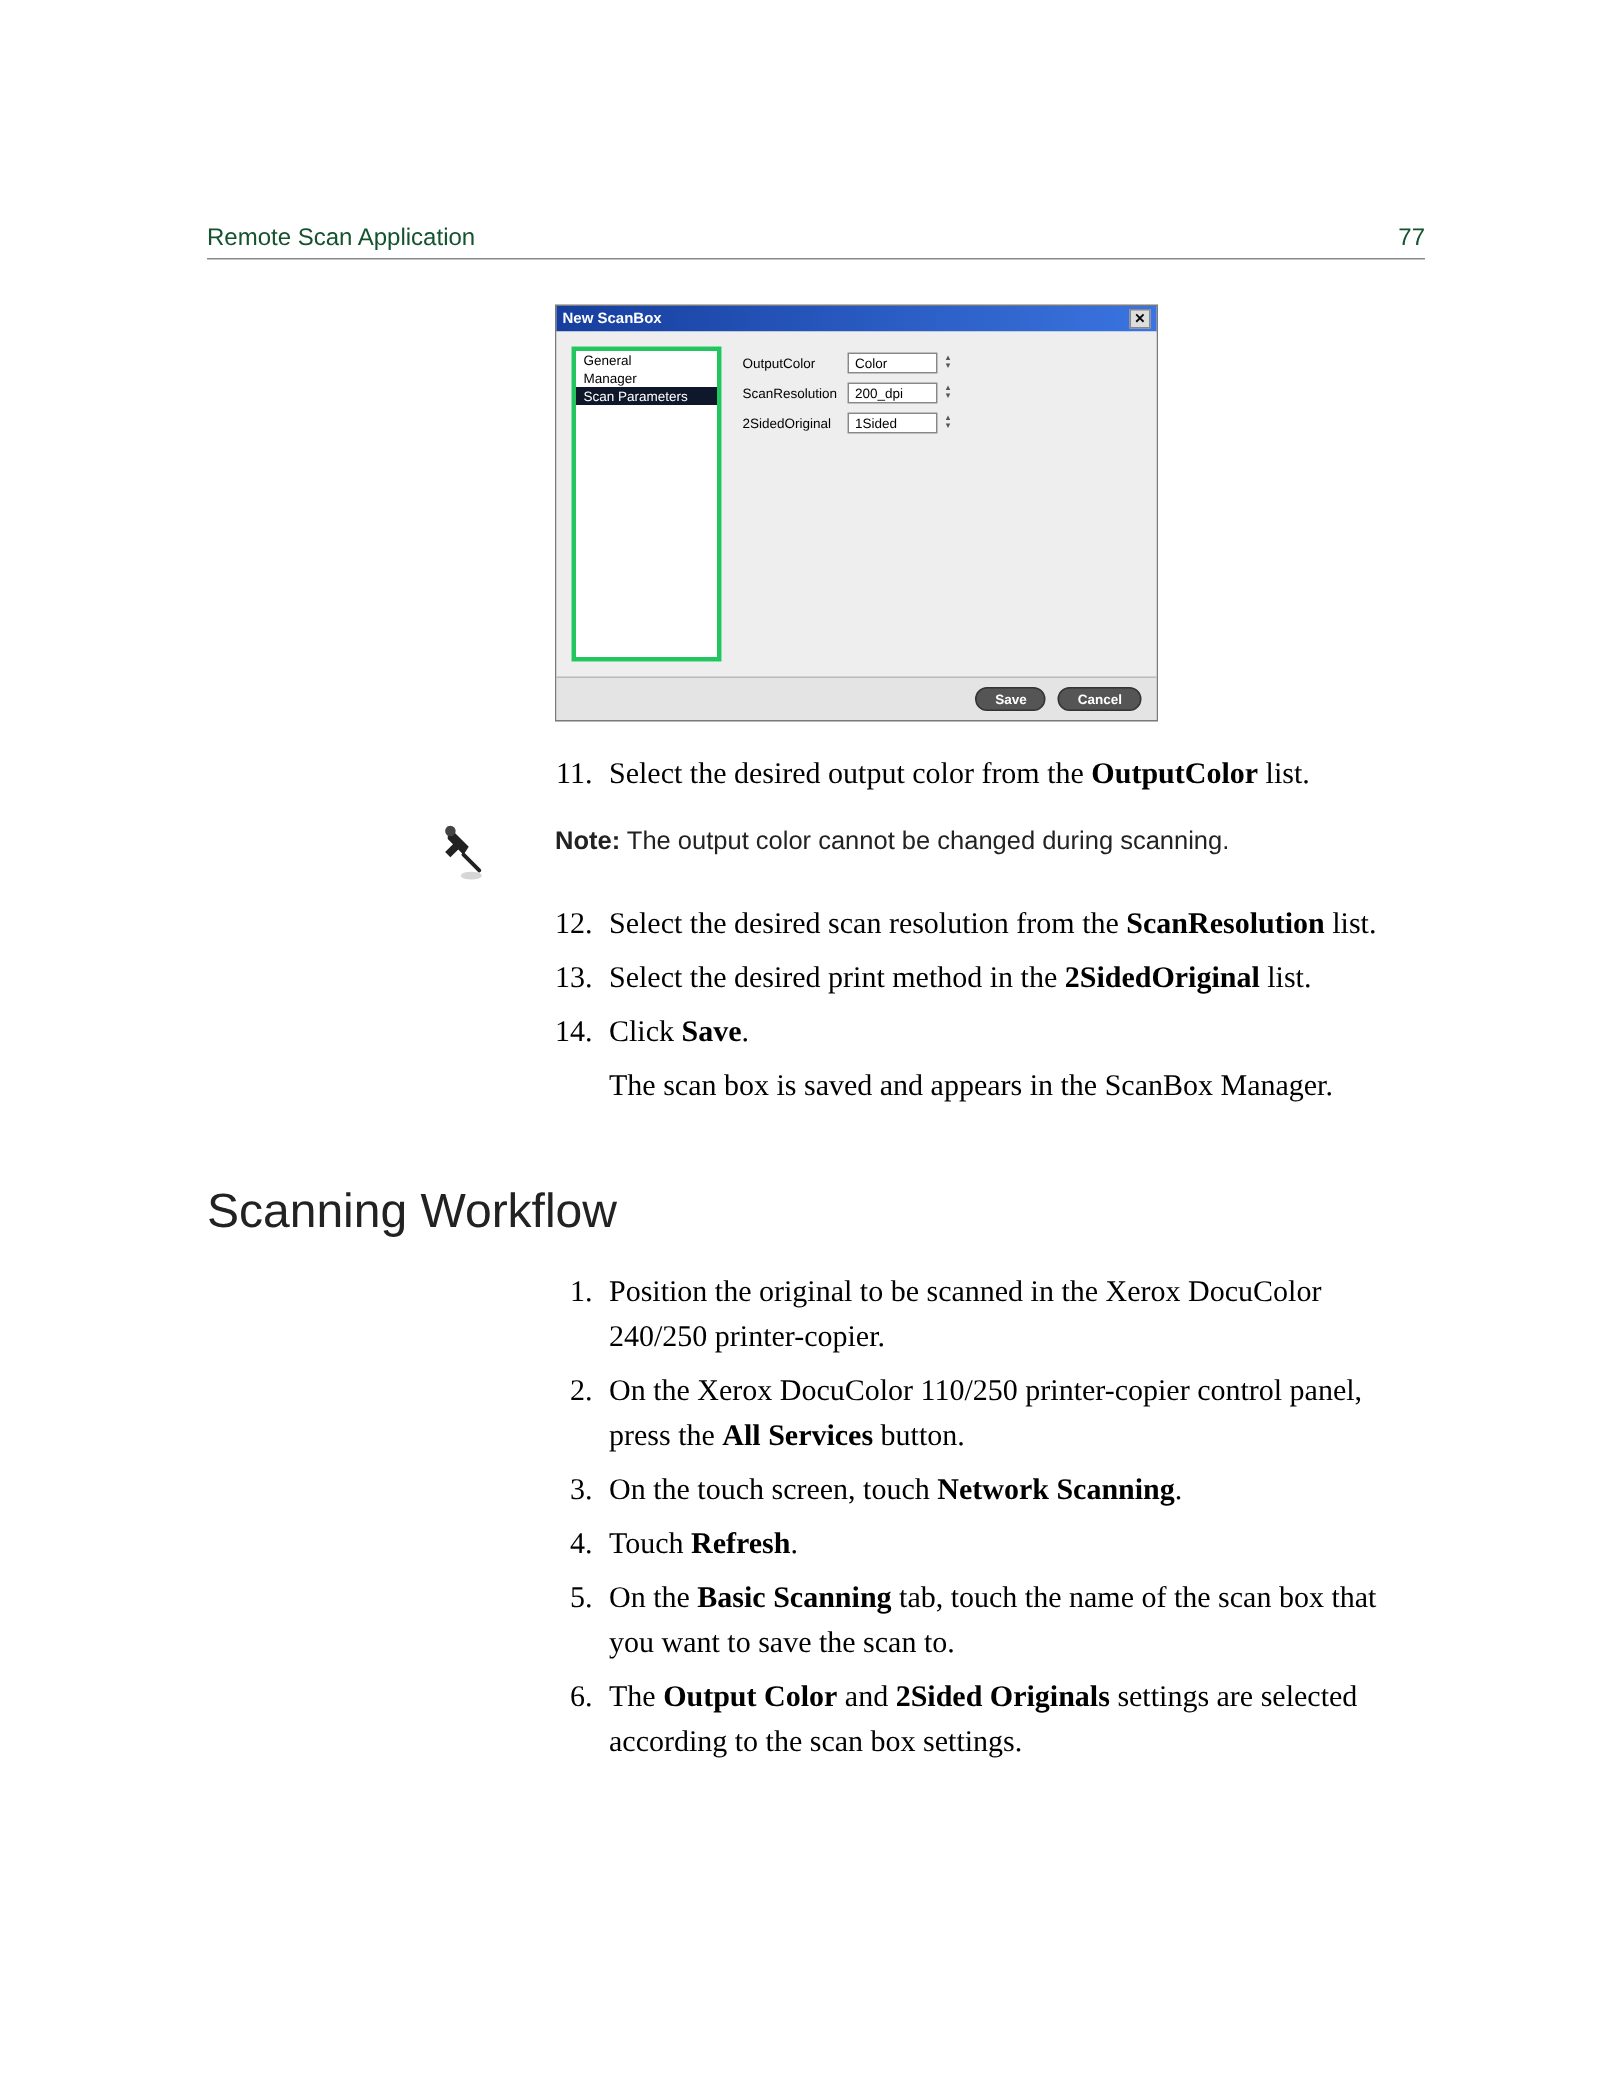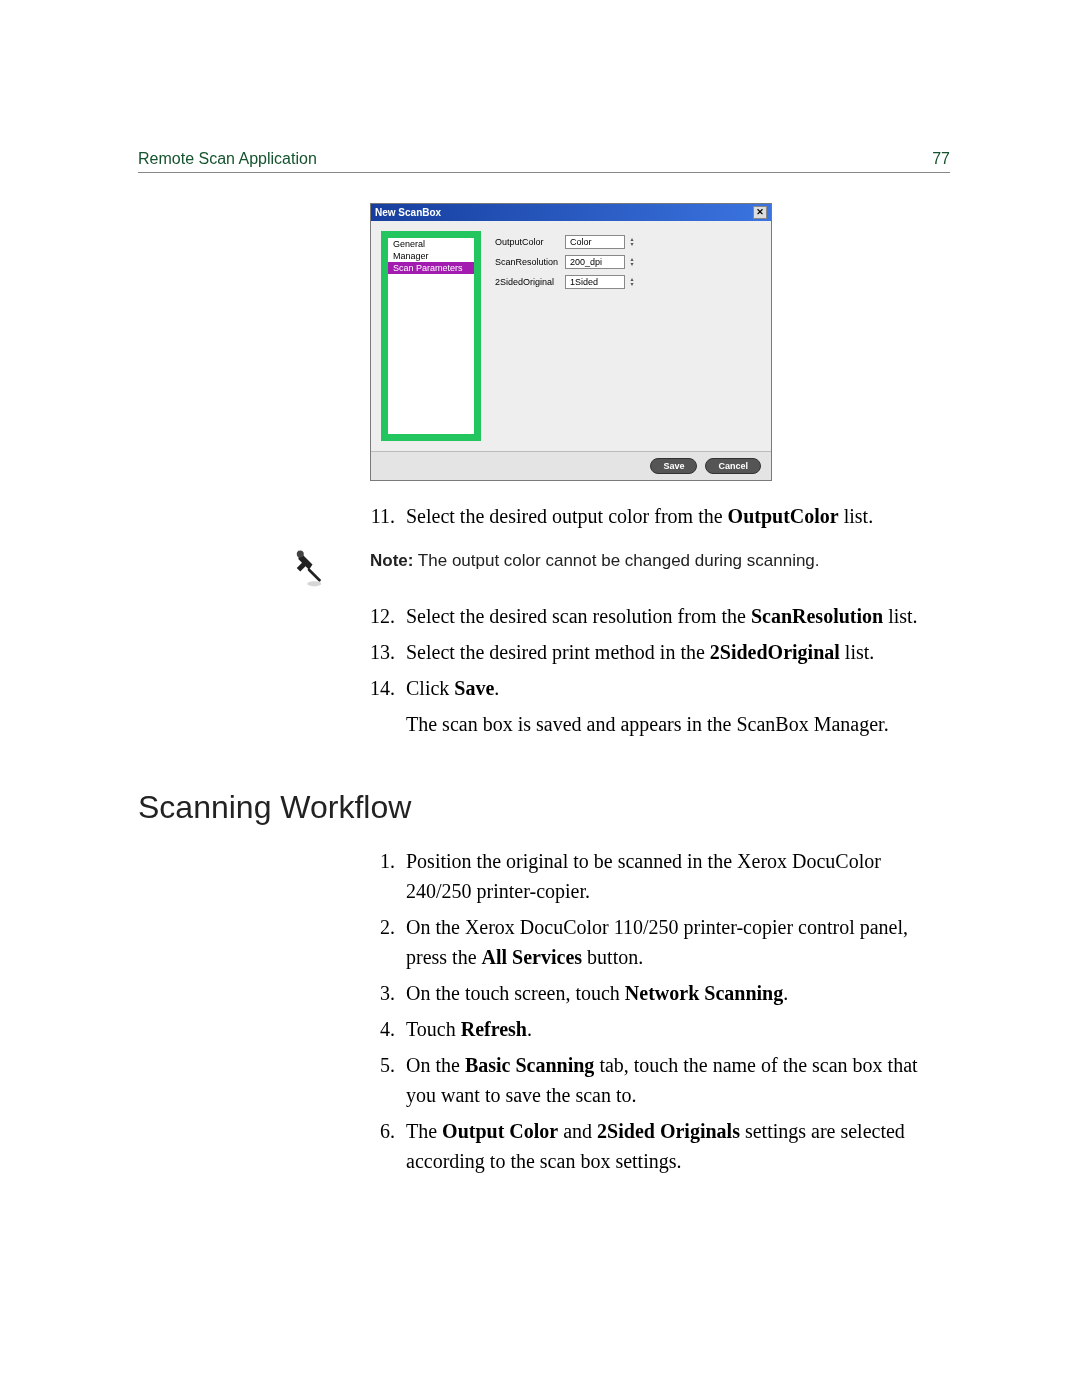--- a/index.html
+++ b/index.html
@@ -61,30 +61,30 @@
   .dialog-body {
     display: flex;
     padding: 10px;
     gap: 14px;
     background: #eeeeee;
     min-height: 210px;
   }
   .sidebar {
     width: 100px;
     background: #fff;
-    border: 7px solid #22c55e;
+    border: 3px solid #22c55e;
     box-sizing: border-box;
   }
   .sidebar-item {
     padding: 1px 5px;
     font-size: 9px;
     color: #000;
   }
   .sidebar-item.selected {
-    background: #a21caf;
+    background: #0f172a;
     color: #fff;
   }
   .params {
     padding-top: 4px;
   }
   .param-row {
     display: flex;
     align-items: center;
     margin-bottom: 6px;
   }

